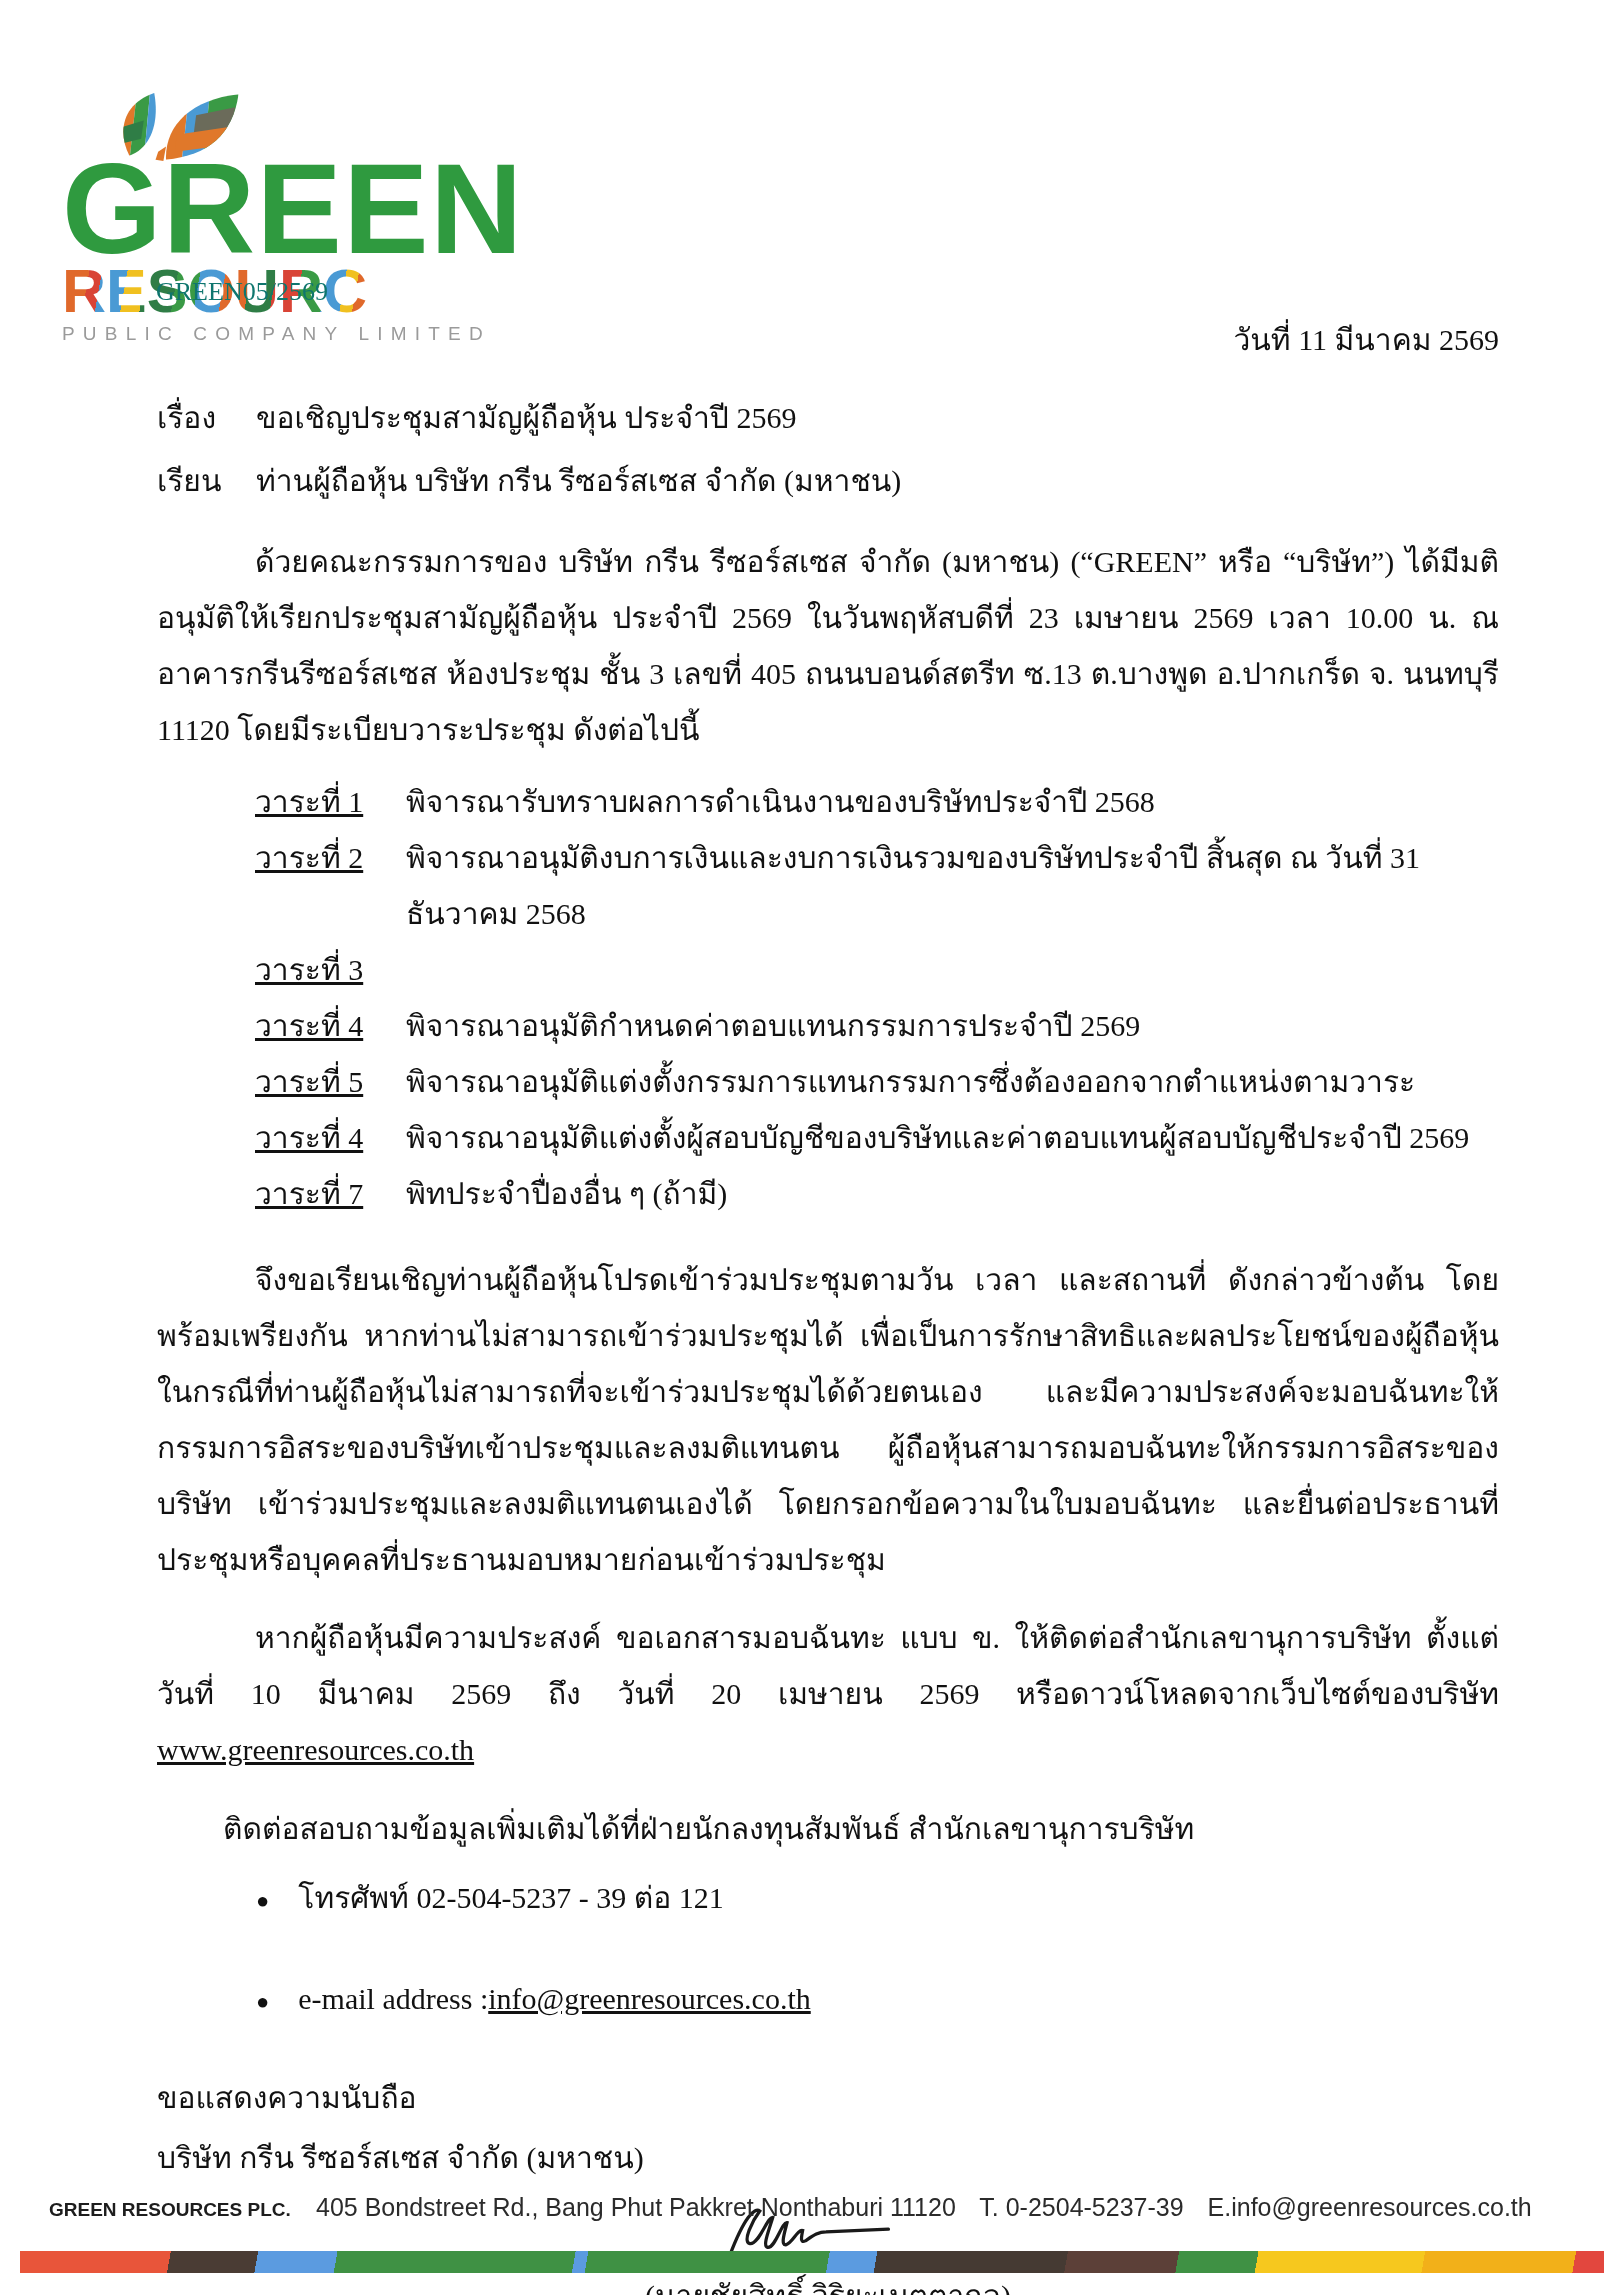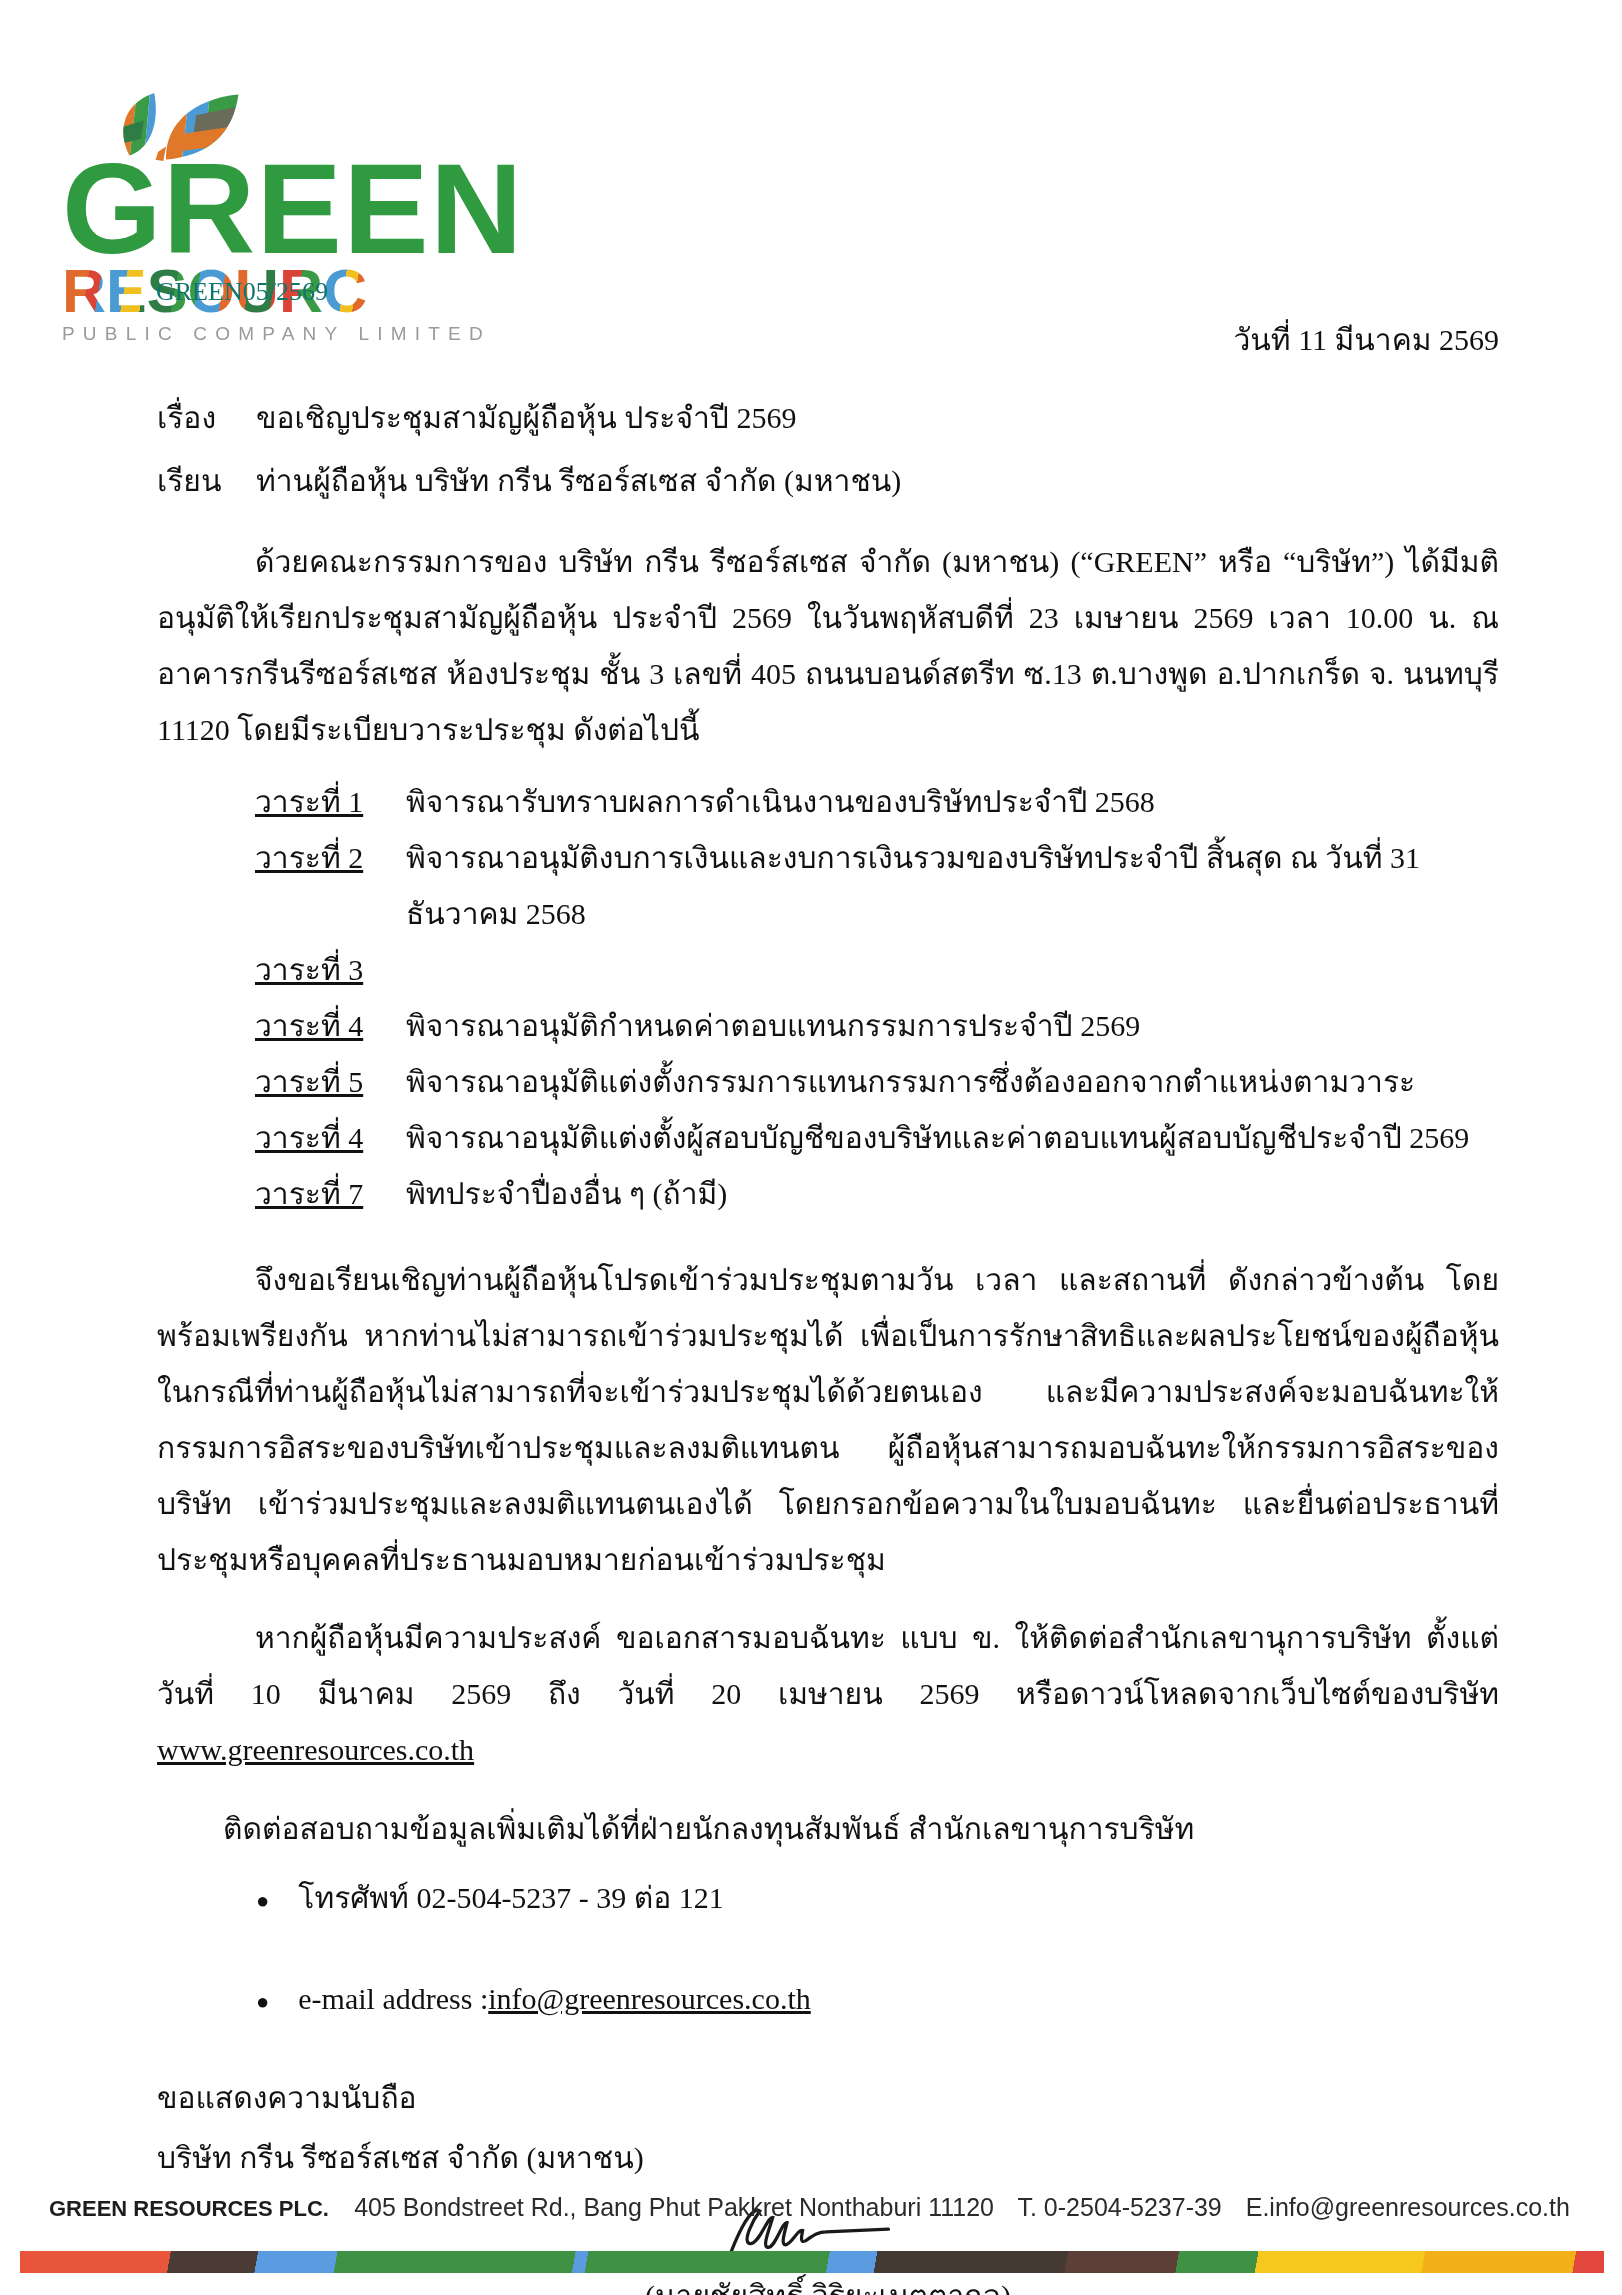--- a/index.html
+++ b/index.html
@@ -66,21 +66,21 @@
   .closing { margin-top:35px; text-align:left; line-height:60px; }
   .signature-wrap { text-align:center; margin-top:10.5px; height:68px; }
   .sign-name { text-align:center; line-height:59px; }
 
   
   .footer-line {
     position:absolute; left:49px; top:2193px; width:1531px;
     font-family:"Liberation Sans", sans-serif; font-size:25px; color:#2b2b2b;
     white-space:nowrap;
   }
-  .footer-company { font-weight:bold; font-size:22px; color:#1d1d1d; margin-right:18.3px; }
+  .footer-company { font-weight:bold; font-size:19px; color:#1d1d1d; margin-right:18.3px; }
   .footer-seg { margin-right:17px; }
   .stripe {
     position:absolute; left:19.6px; top:2251px; width:1584px; height:21.6px;
     background:linear-gradient(100deg,
       #e8553a 0 9.5%, #4a3c34 9.5% 15%, #5b9be0 15% 20%,
       #3f9144 20% 35%, #5b9be0 35% 35.8%, #3f9144 35.8% 51%,
       #5b9be0 51% 54%, #453a33 54% 66%, #5c4038 66% 73%,
       #3f9144 73% 78%, #f6c81e 78% 88.5%, #f2b019 88.5% 98%,
       #e2473e 98% 100%);
   }

